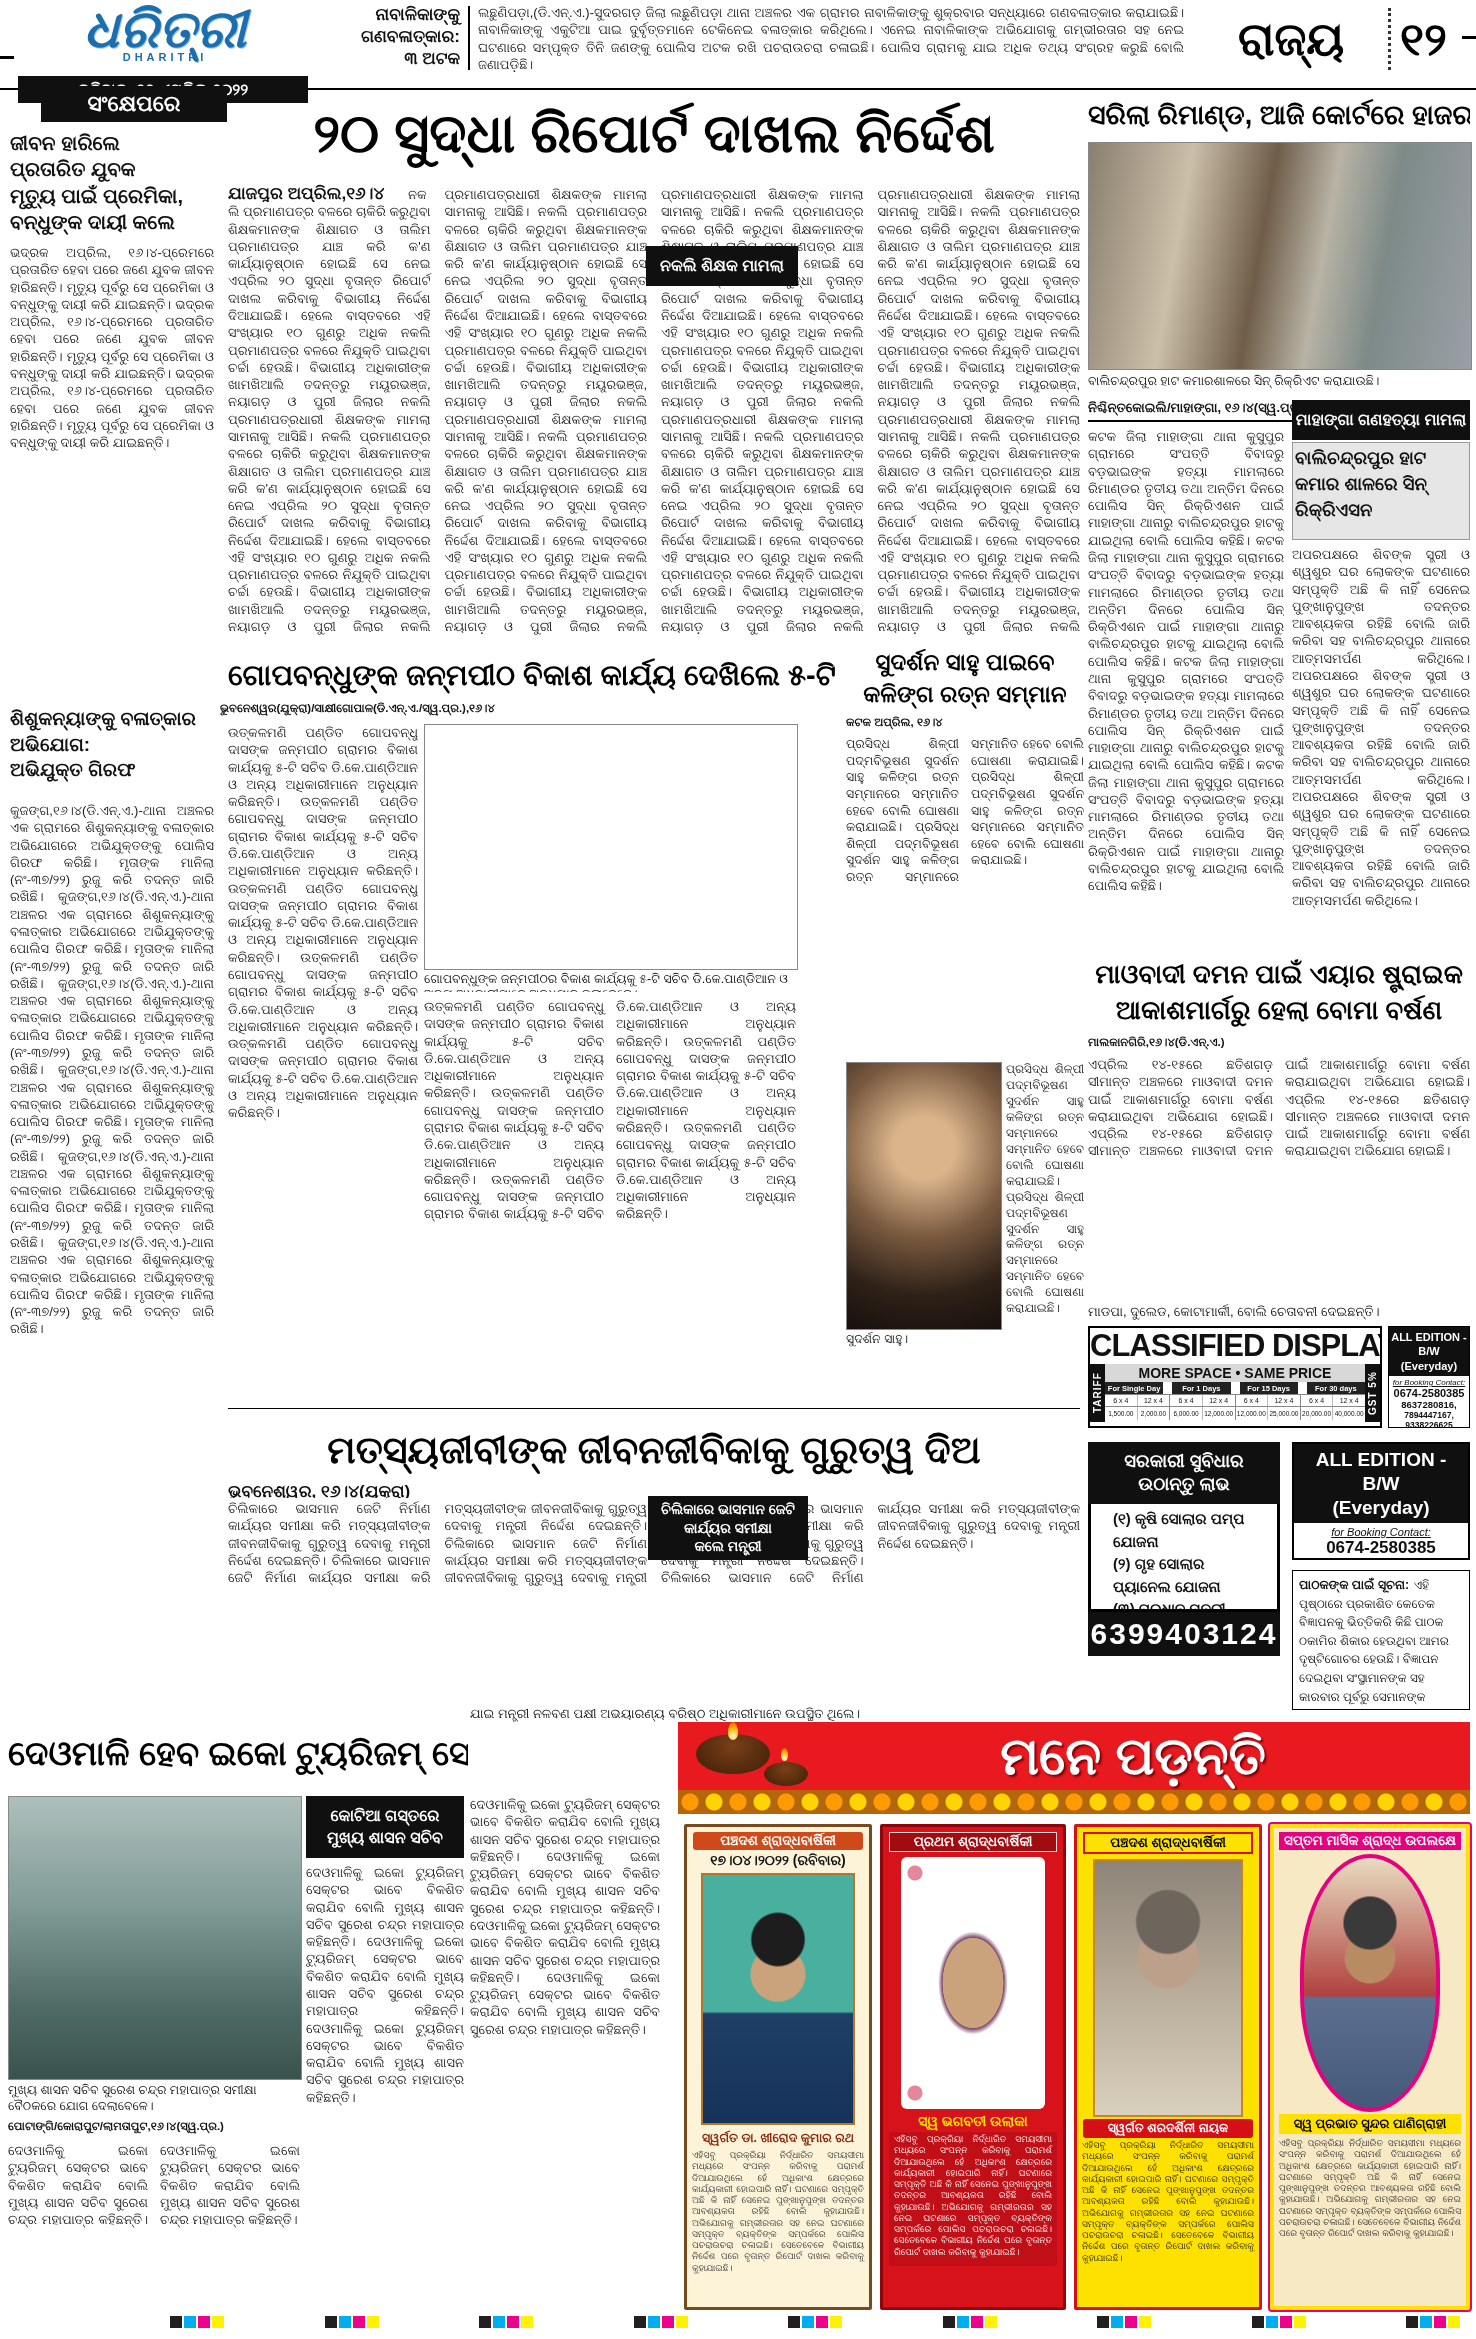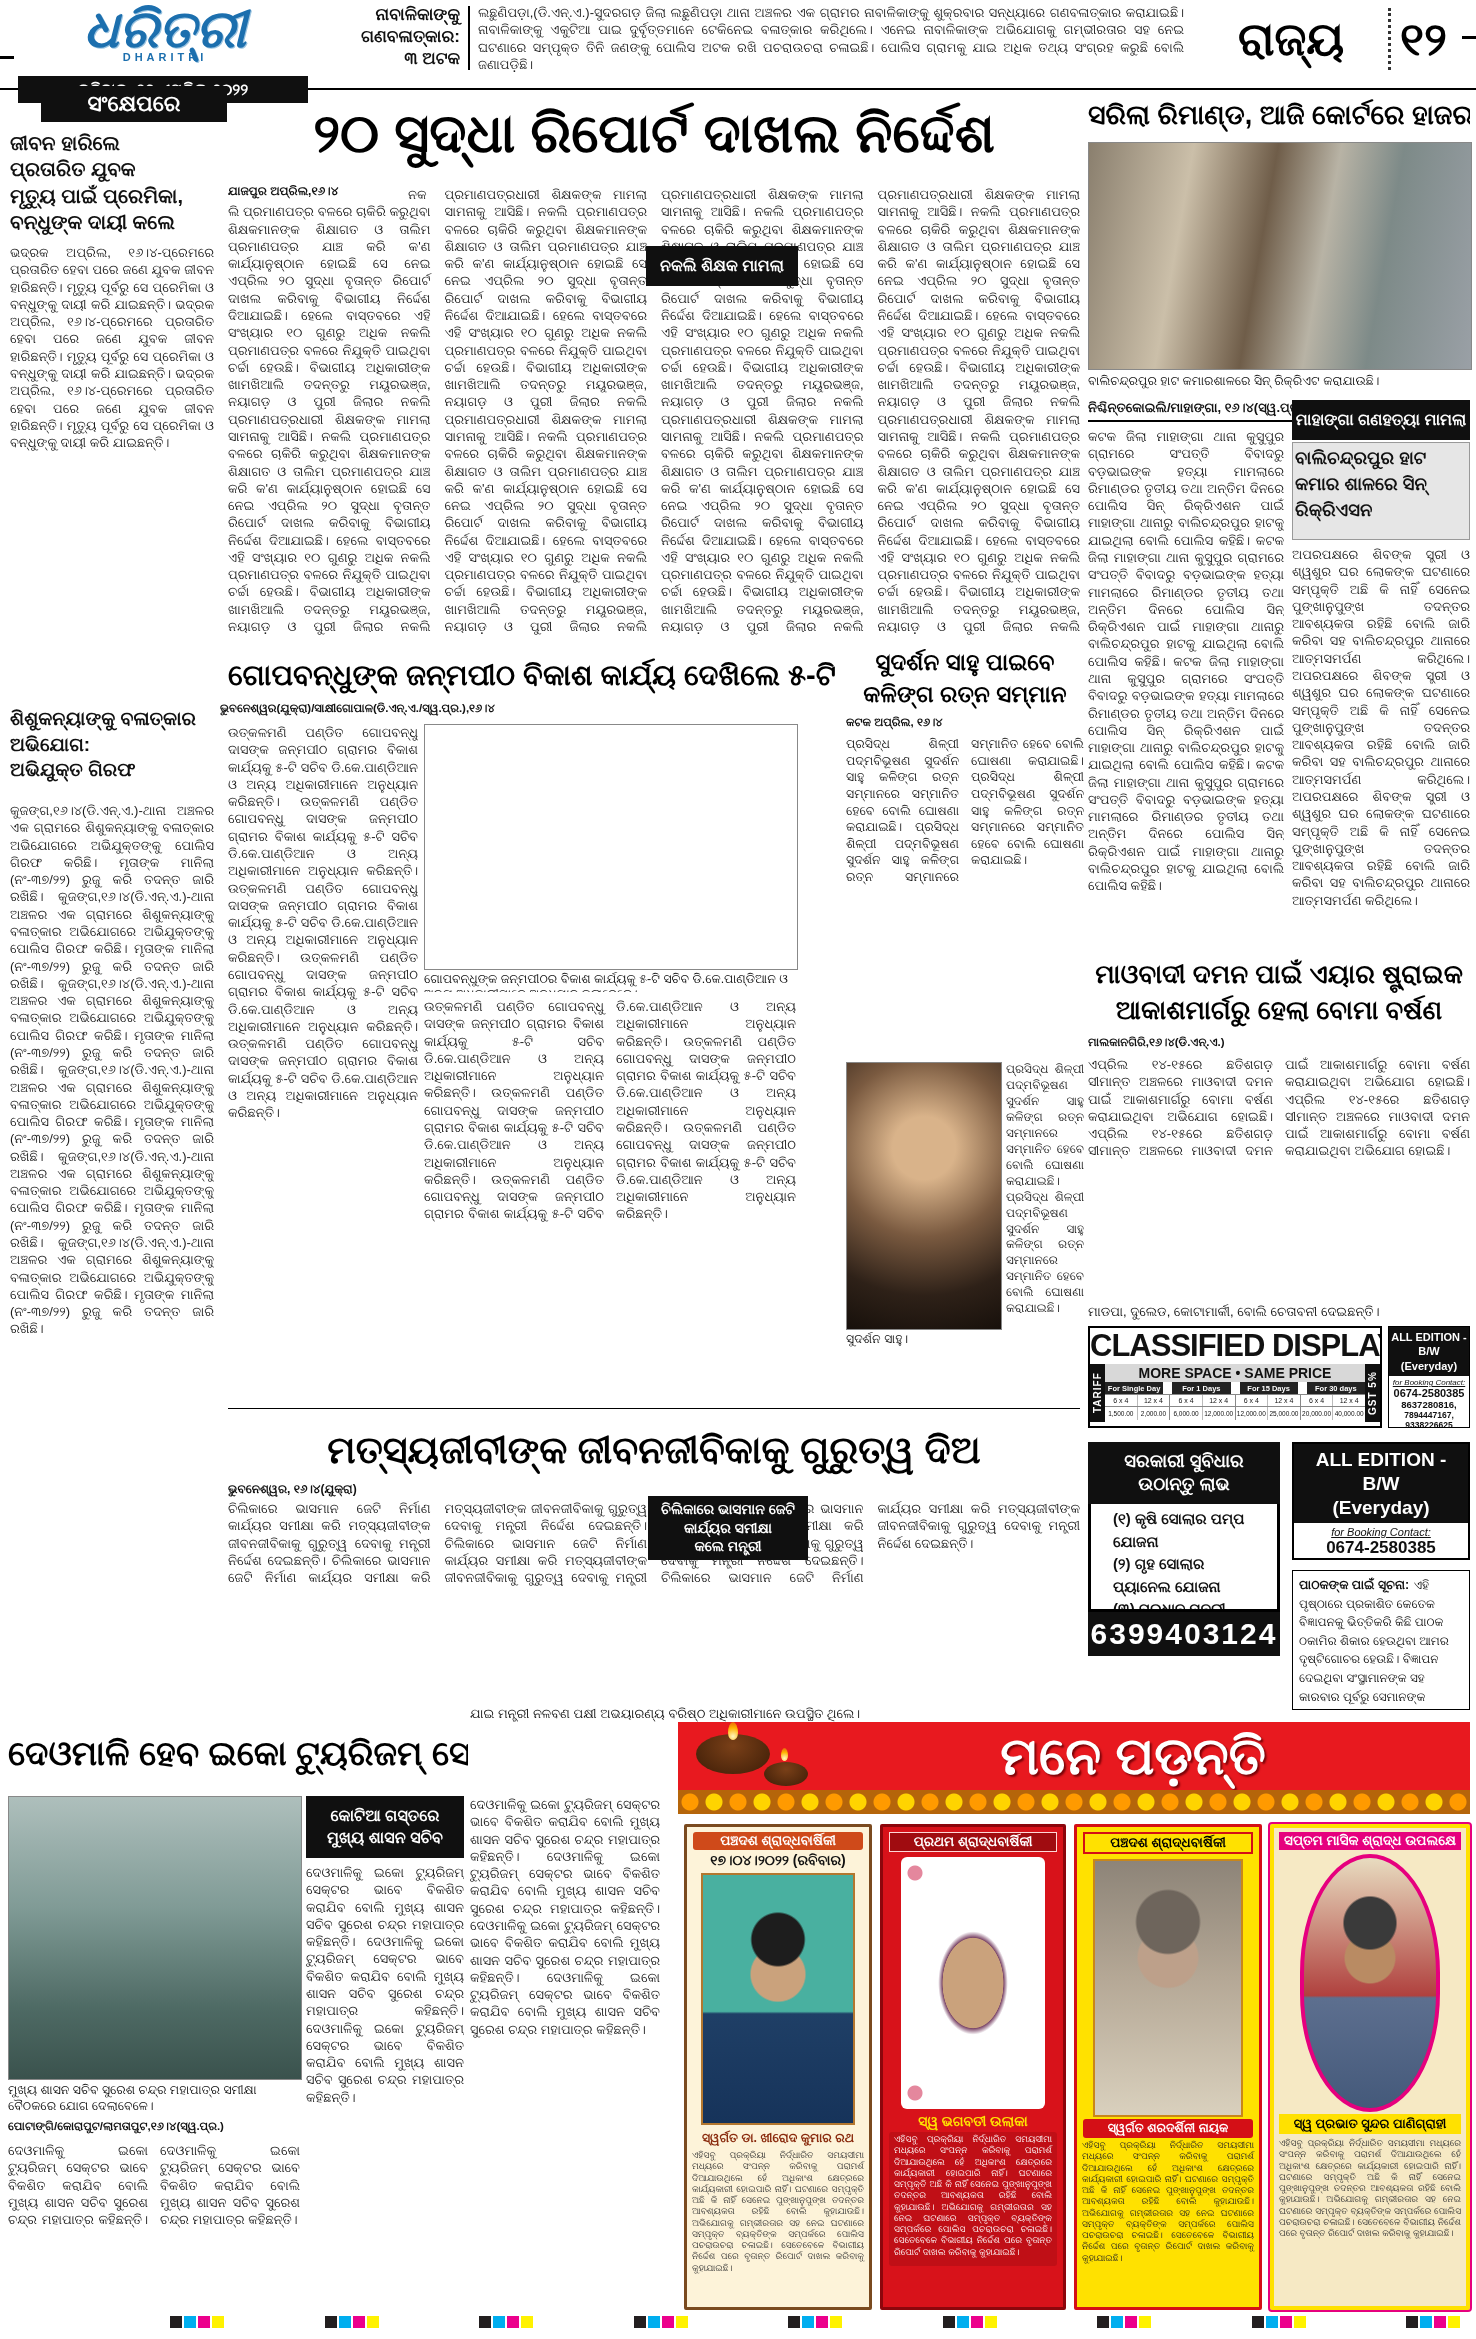--- a/index.html
+++ b/index.html
@@ -5,21 +5,21 @@
   html,body{margin:0;padding:0;background:#d9d9d9;}
   #page{position:relative;width:1476px;height:2339px;background:#fff;margin:0 auto;
         font-family:"Liberation Sans","DejaVu Sans",sans-serif;color:#111;overflow:hidden;}
   .abs{position:absolute;}
   .just{text-align:justify;overflow:hidden;font-size:13px;line-height:1.33;word-break:break-word;color:#1a1a1a;}
   .cols2{column-count:2;column-gap:12px;}
   .cols4{column-count:4;column-gap:14px;}
   .ctr{text-align:center;}
   .blackbox{background:#101010;color:#fff;font-weight:bold;display:flex;flex-direction:column;align-items:center;justify-content:center;text-align:center;}
   .headline{font-weight:bold;color:#000;overflow:hidden;white-space:nowrap;}
-  .byline{font-weight:bold;font-size:12px;overflow:hidden;white-space:nowrap;}
+  .byline{font-weight:bold;font-size:17px;overflow:hidden;white-space:nowrap;}
   .caption{font-size:12.5px;overflow:hidden;}
   .photo{border:1px solid #888;}
   .rule{background:#000;}
   .vert{writing-mode:vertical-rl;transform:rotate(180deg);background:#101010;color:#fff;
         font-weight:bold;font-size:10px;display:flex;align-items:center;justify-content:center;letter-spacing:1px;}
   .tcell{overflow:hidden;white-space:nowrap;display:flex;align-items:center;justify-content:center;}
   .regs{display:flex;justify-content:space-between;}
   .reggrp{display:flex;gap:2px;}
   .reg{width:12px;height:12px;}
   .obit-card{overflow:hidden;border-radius:2px;}

